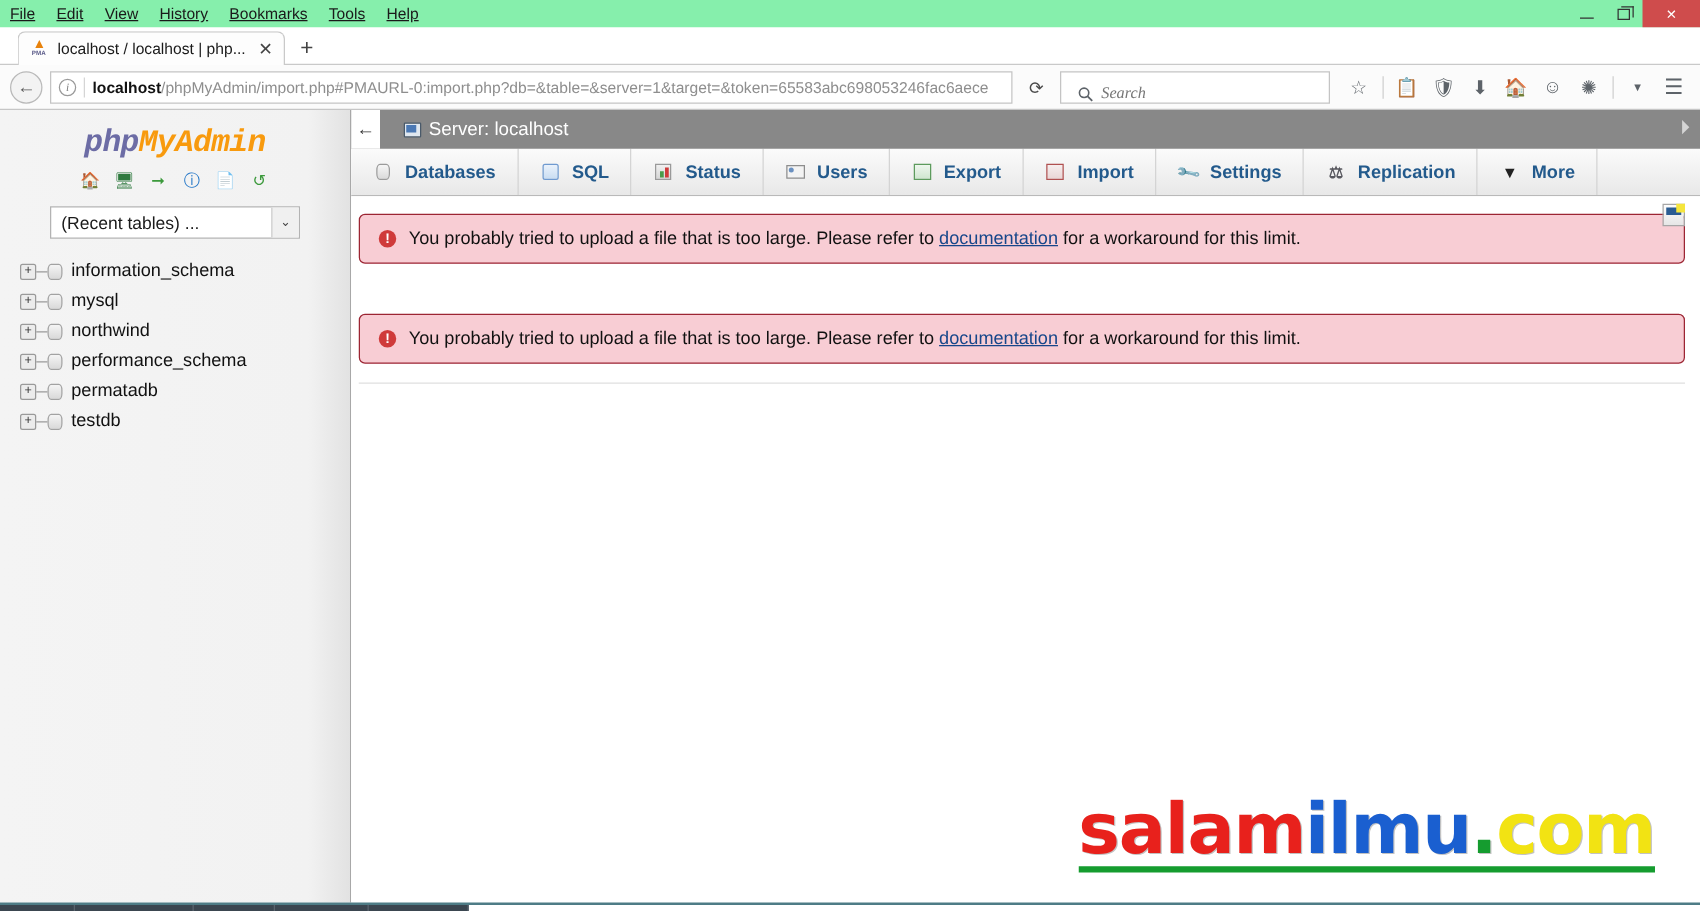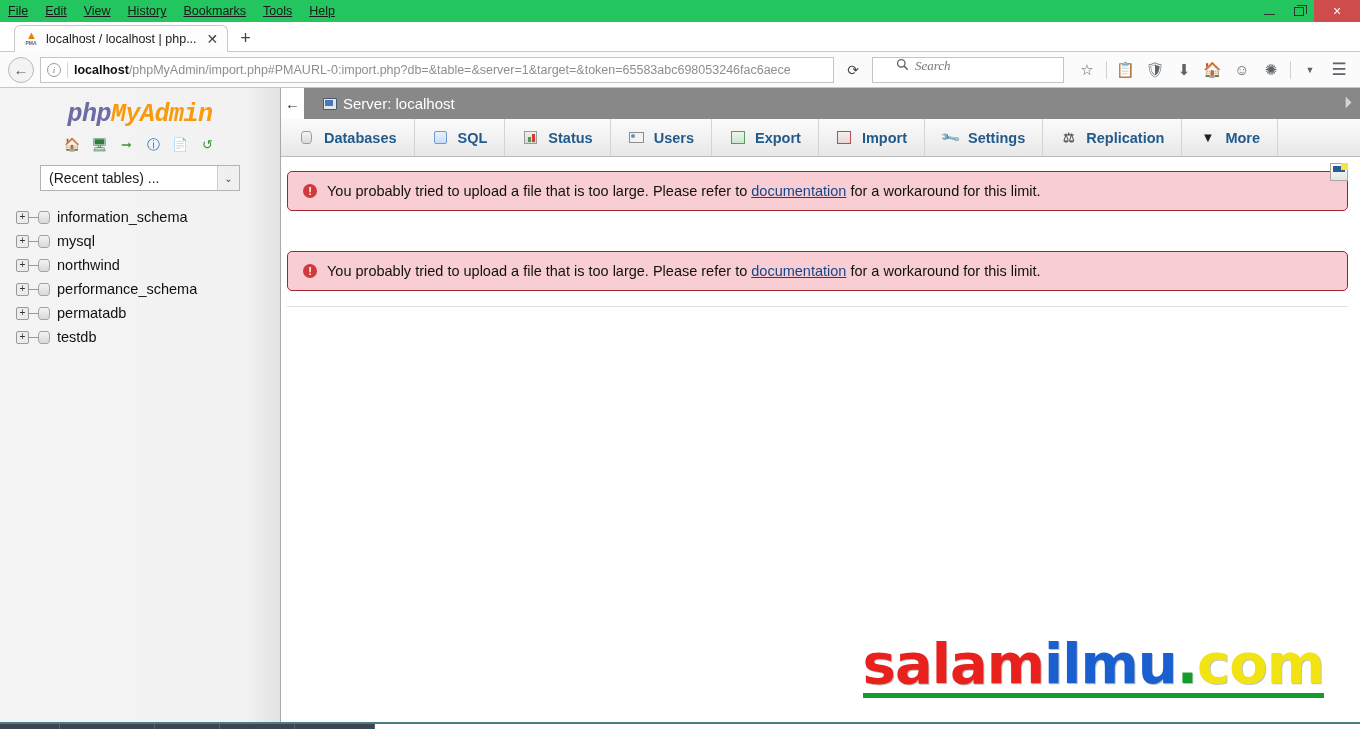--- a/index.html
+++ b/index.html
@@ -6,21 +6,21 @@
   html, body {
     width: 1360px; height: 729px;
     font-family: "Liberation Sans", sans-serif;
     background: #ffffff;
     overflow: hidden;
   }
 
   
   .titlebar {
     height: 22px; width: 100%;
-    background: #22c55e;
+    background: #86efac;
     display: flex; align-items: stretch;
     position: relative;
   }
   .menubar {
     display: flex; align-items: center;
     padding-left: 8px; gap: 17px;
     font-size: 12.5px; color: #1a1a1a;
     height: 22px;
   }
   .menubar span { cursor: default; }
@@ -97,23 +97,23 @@
   .info-icon {
     width:14px;height:14px;border-radius:50%;border:1px solid #9a9a9a;
     display:flex;align-items:center;justify-content:center;
     font-size:9px;color:#7a7a7a;font-style:italic;font-family:"Liberation Serif",serif;
   }
   .url-sep { width:1px; height:16px; background:#d5d5d5; }
   .url-text { white-space: nowrap; overflow: hidden; color:#8e8e8e; }
   .url-text b { color:#111; font-weight:bold; }
   .reloadbtn { width:26px;height:26px; display:flex;align-items:center;justify-content:center; color:#4a4a4a; font-size:14px;}
   .searchbar {
-    width: 192px; height: 26px;
+    width: 216px; height: 26px;
     border: 1px solid #c4c4c4; background:#fff;
-    display:flex;align-items:flex-start;gap:6px;padding:0 23px;
+    display:flex;align-items:flex-end;gap:6px;padding:0 13px;
     font-size:12.5px;
   }
   .searchbar .ph { color:#777; font-style: italic; font-family:"Liberation Serif",serif; font-size:13px;}
   .tb-icons { display:flex; align-items:center; gap:3px; padding-left:4px;}
   .tb-ic {
     width:26px;height:26px;display:flex;align-items:center;justify-content:center;
     color:#5d6369; font-size:15px;
   }
   .tb-divider { width:1px;height:18px;background:#d0d0d0;margin:0 3px;}
 

